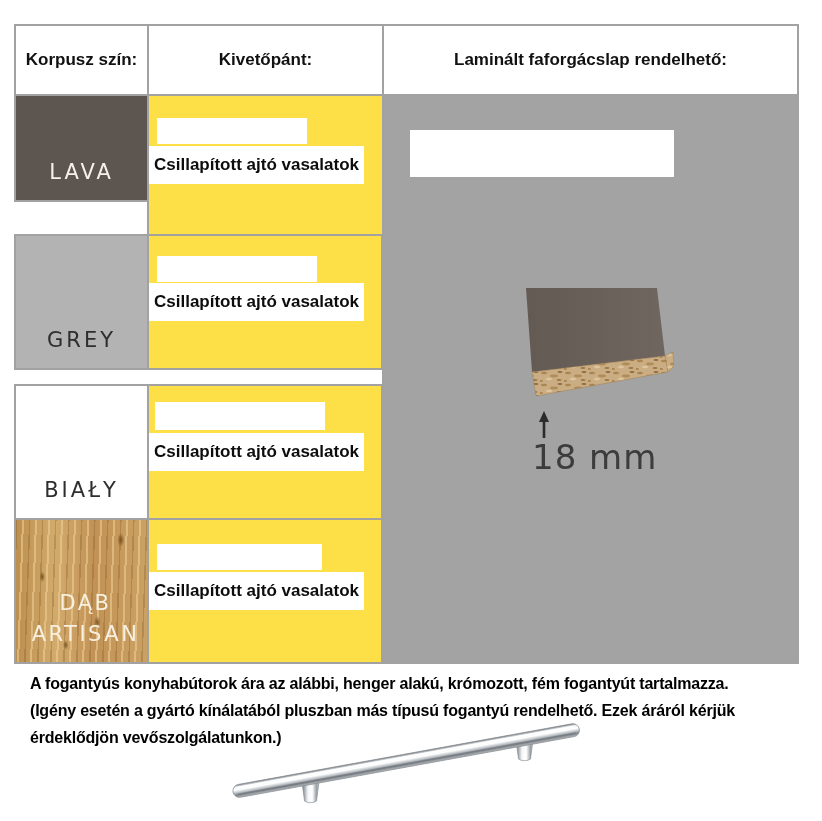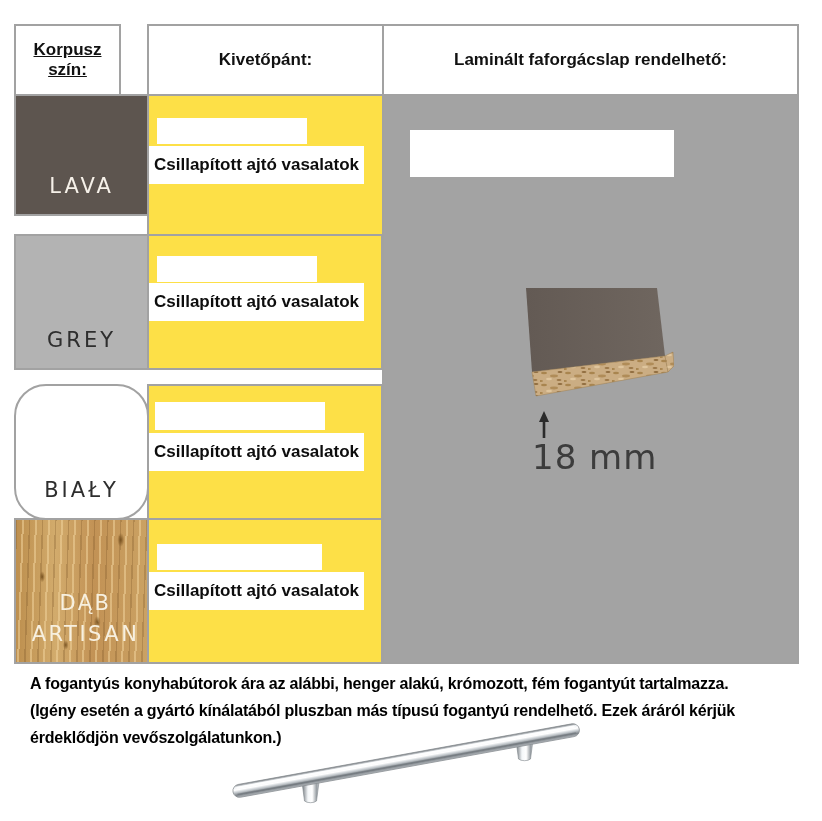--- a/index.html
+++ b/index.html
@@ -18,21 +18,21 @@
     position:relative;background:#ffffff;padding:9px 5px;
     font-weight:bold;font-size:17px;color:#0d0d0d;white-space:nowrap;}
   .swatch{display:flex;align-items:flex-end;justify-content:center;}
   .swatch-label{
     font-family:"DejaVu Sans",sans-serif;font-size:21px;letter-spacing:3px;
     padding-bottom:12px;text-align:center;line-height:31px;}
   .lava{background:#5d554f;}
   .lava .swatch-label{color:#f6f1e9;}
   .grey{background:#b3b3b3;}
   .grey .swatch-label{color:#2e2e2e;}
-  .bialy{background:#ffffff;border-radius:32px;}
+  .bialy{background:#ffffff;}
   .bialy .swatch-label{color:#2e2e2e;}
   .wood{
     background-color:#c59a5d;
     background-image:
       radial-gradient(ellipse 5px 10px at 80% 14%, #77511f 0%, rgba(119,81,31,0) 70%),
       radial-gradient(ellipse 4px 8px at 20% 40%, #77511f 0%, rgba(119,81,31,0) 70%),
       radial-gradient(ellipse 5px 9px at 62% 72%, #7c5624 0%, rgba(124,86,36,0) 70%),
       radial-gradient(ellipse 4px 7px at 38% 88%, #7c5624 0%, rgba(124,86,36,0) 70%),
       repeating-linear-gradient(92deg,
         rgba(122,84,38,0.30) 0px, rgba(122,84,38,0.30) 1.5px,
@@ -52,31 +52,31 @@
   .footer-text{
     position:absolute;left:30px;top:670px;width:780px;
     font-weight:bold;font-size:16px;line-height:27px;color:#000;letter-spacing:-0.2px;}
   .handle{position:absolute;left:218px;top:716px;}
 </style>
 </head>
 <body>
 
 <div class="canvas">
 
-  <div class="cell hdr" style="left:14px;top:24px;width:107px;height:72px;text-decoration:underline;">
+  <div class="cell hdr" style="left:14px;top:24px;width:135px;height:72px;">
     <span>Korpusz szín:</span>
   </div>
   <div class="cell hdr" style="left:147px;top:24px;width:237px;height:72px;">
     <span>Kivetőpánt:</span>
   </div>
   <div class="cell hdr" style="left:382px;top:24px;width:417px;height:72px;">
     <span>Laminált faforgácslap rendelhető:</span>
   </div>
 
-  <div class="cell swatch lava" style="left:14px;top:94px;width:135px;height:122px;">
+  <div class="cell swatch lava" style="left:14px;top:94px;width:135px;height:108px;">
     <span class="swatch-label">LAVA</span>
   </div>
   <div class="cell swatch grey" style="left:14px;top:234px;width:135px;height:136px;">
     <span class="swatch-label">GREY</span>
   </div>
   <div class="cell swatch bialy" style="left:14px;top:384px;width:135px;height:136px;">
     <span class="swatch-label">BIAŁY</span>
   </div>
   <div class="cell swatch wood" style="left:14px;top:518px;width:135px;height:146px;">
     <span class="swatch-label" style="width:125px;letter-spacing:2.5px;padding-left:8px;">DĄB ARTISAN</span>

